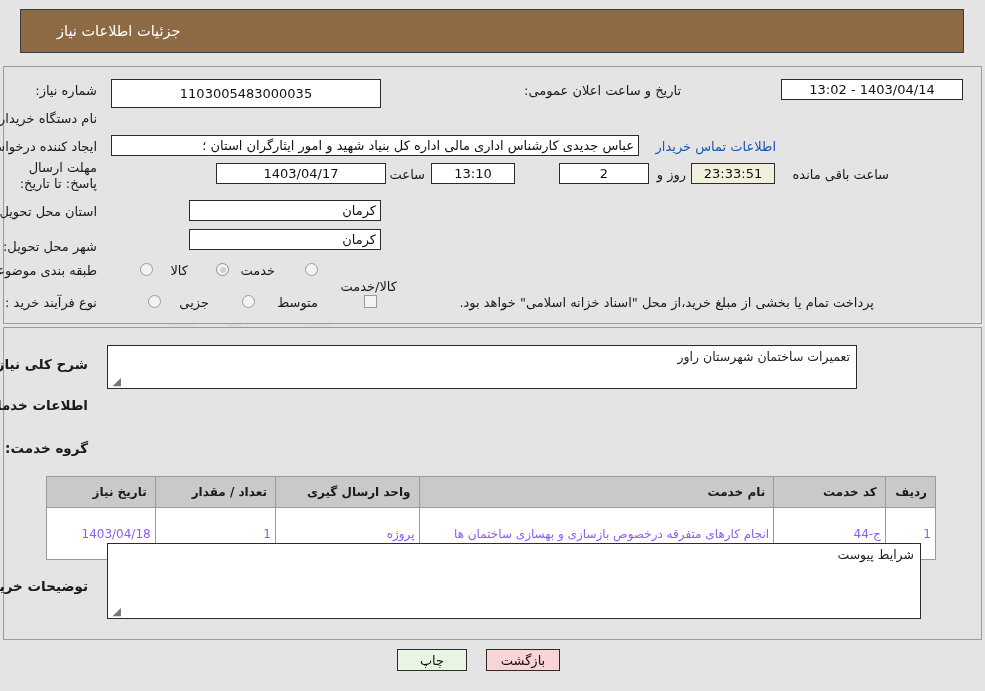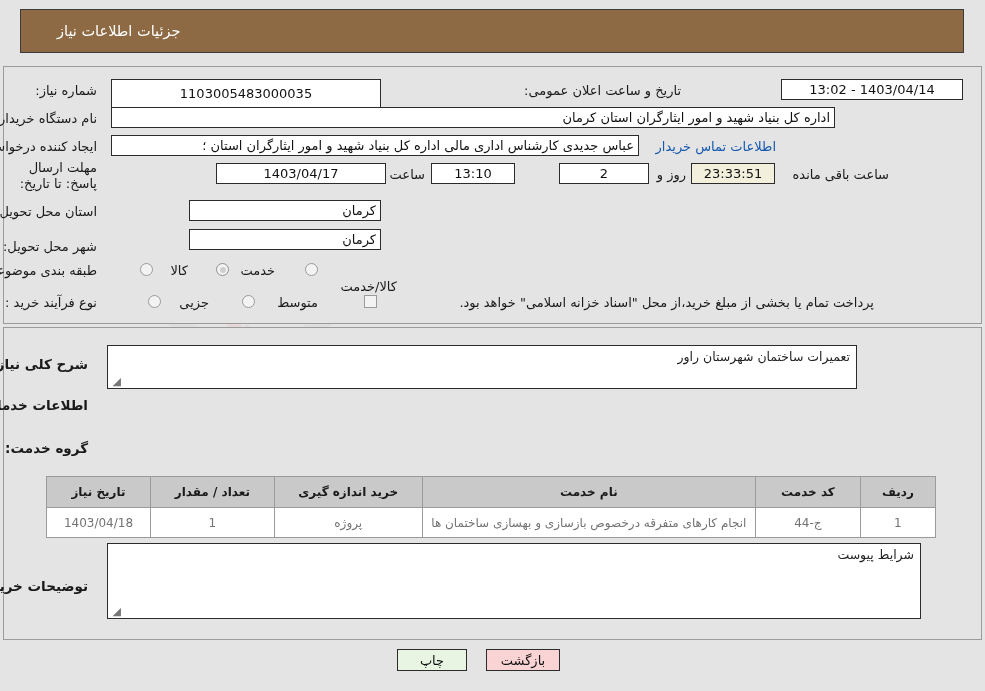--- a/index.html
+++ b/index.html
@@ -148,31 +148,30 @@
     border-collapse: collapse;
     font-size: 12px;
     direction: rtl;
   }
   table.grid th {
     background: #c9c9c9;
     border: 1px solid #9a9a9a;
     font-weight: bold;
     color: #1a1a1a;
     height: 26px;
-    padding: 2px 21px;
-    text-align: center;
+    padding: 2px 8px;
+    text-align: right;
     white-space: nowrap;
   }
   table.grid td {
     background: #ffffff;
     border: 1px solid #9a9a9a;
-    color: #737373;
+    color: #8b5cf6;
     height: 25px;
-    padding: 2px 4px;
-    text-align: center;
+    padding: 13px 4px;
     white-space: nowrap;
   }
 
   
   .btn {
     position: absolute;
     height: 22px;
     border: 1px solid #2b2b2b;
     box-sizing: border-box;
     font-size: 13px;
@@ -209,21 +208,20 @@
 
   <div class="panel" id="panel-top">
 
     <div class="lbl" style="right:884px; top:16px;">شماره نیاز:</div>
     <div class="box center" style="right:600px; top:12px; width:270px; height:29px;margin-left:40px;">1103005483000035</div>
 
     <div class="lbl" style="right:300px; top:16px;">تاریخ و ساعت اعلان عمومی:</div>
     <div class="box center" style="right:18px; top:12px; width:182px; height:21px;">1403/04/14 - 13:02</div>
 
     <div class="lbl" style="right:884px; top:44px;">نام دستگاه خریدار:</div>
-    <div class="box right" style="right:146px; top:40px; width:724px; height:21px;">اداره کل بنیاد شهید و امور ایثارگران استان کرمان</div>
 
     <div class="lbl" style="right:884px; top:72px;">ایجاد کننده درخواست:</div>
     <div class="box right" style="right:342px; top:68px; width:528px; height:21px;">عباس جدیدی کارشناس اداری مالی اداره کل بنیاد شهید و امور ایثارگران استان ؛</div>
     <a class="linktext" href="#" style="right:205px; top:72px;">اطلاعات تماس خریدار</a>
 
     <div class="lbl" style="right:884px; top:93px; width:82px; line-height:16px; white-space:normal;">مهلت ارسال پاسخ: تا تاریخ:</div>
     <div class="box center" style="right:595px; top:96px; width:170px; height:21px;">1403/04/17</div>
     <div class="lbl" style="right:556px; top:100px;">ساعت</div>
     <div class="box center" style="right:466px; top:96px; width:84px; height:21px;">13:10</div>
     <div class="box center" style="right:332px; top:96px; width:90px; height:21px;">2</div>
@@ -265,21 +263,21 @@
     <div class="lbl b" style="right:893px; top:69px; font-size:13.5px;">اطلاعات خدمات مورد نیاز</div>
 
     <div class="lbl b" style="right:893px; top:112px; font-size:13.5px;">گروه خدمت:</div>
 
     <table class="grid" style="right:45px; top:148px; width:890px;">
       <thead>
         <tr>
           <th style="width:34px;">ردیف</th>
           <th style="width:122px;">کد خدمت</th>
           <th style="width:358px;">نام خدمت</th>
-          <th style="width:142px;">خرید اندازه گیری</th>
+          <th style="width:142px;">واحد ارسال گیری</th>
           <th style="width:122px;">تعداد / مقدار</th>
           <th style="width:112px;">تاریخ نیاز</th>
         </tr>
       </thead>
       <tbody>
         <tr>
           <td>1</td>
           <td>ج-44</td>
           <td>انجام کارهای متفرقه درخصوص بازسازی و بهسازی ساختمان ها</td>
           <td>پروژه</td>

